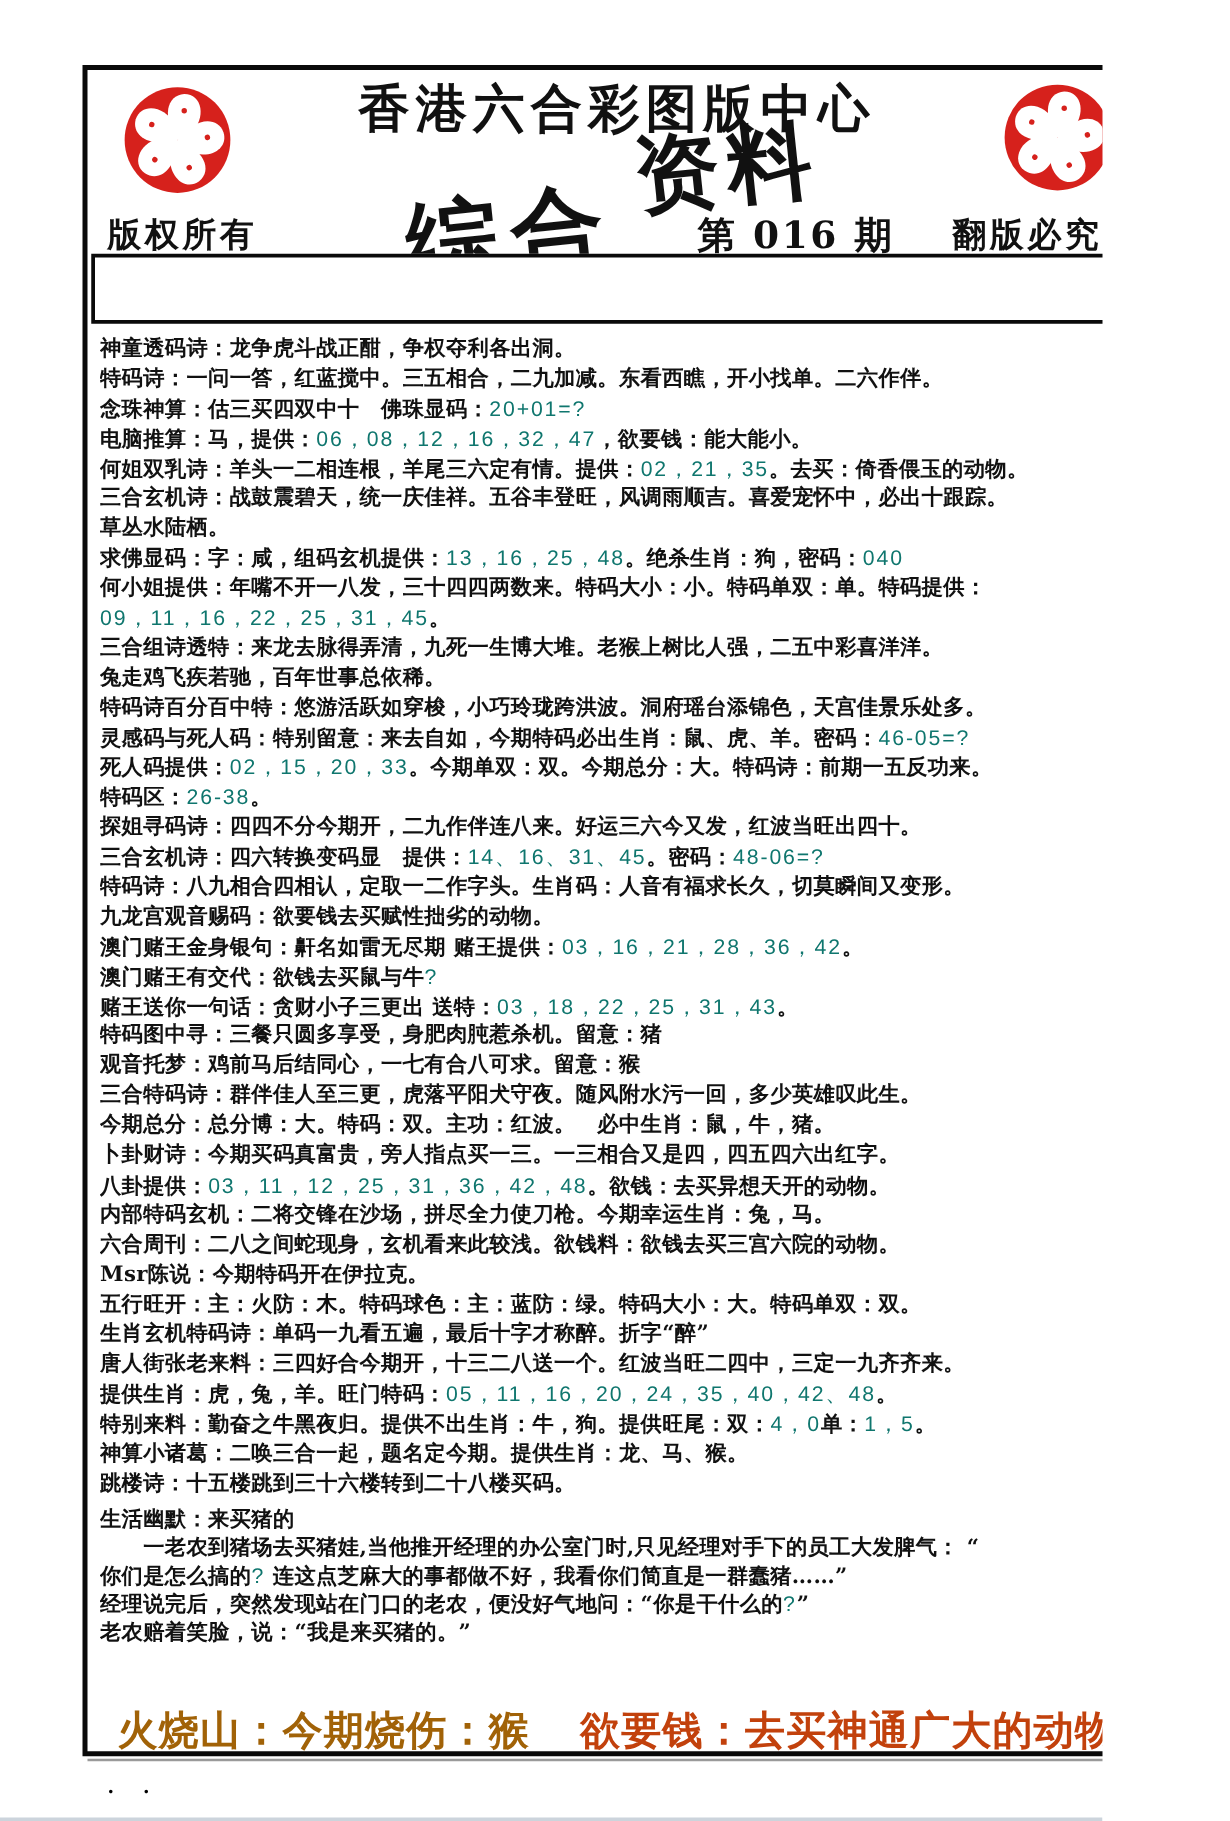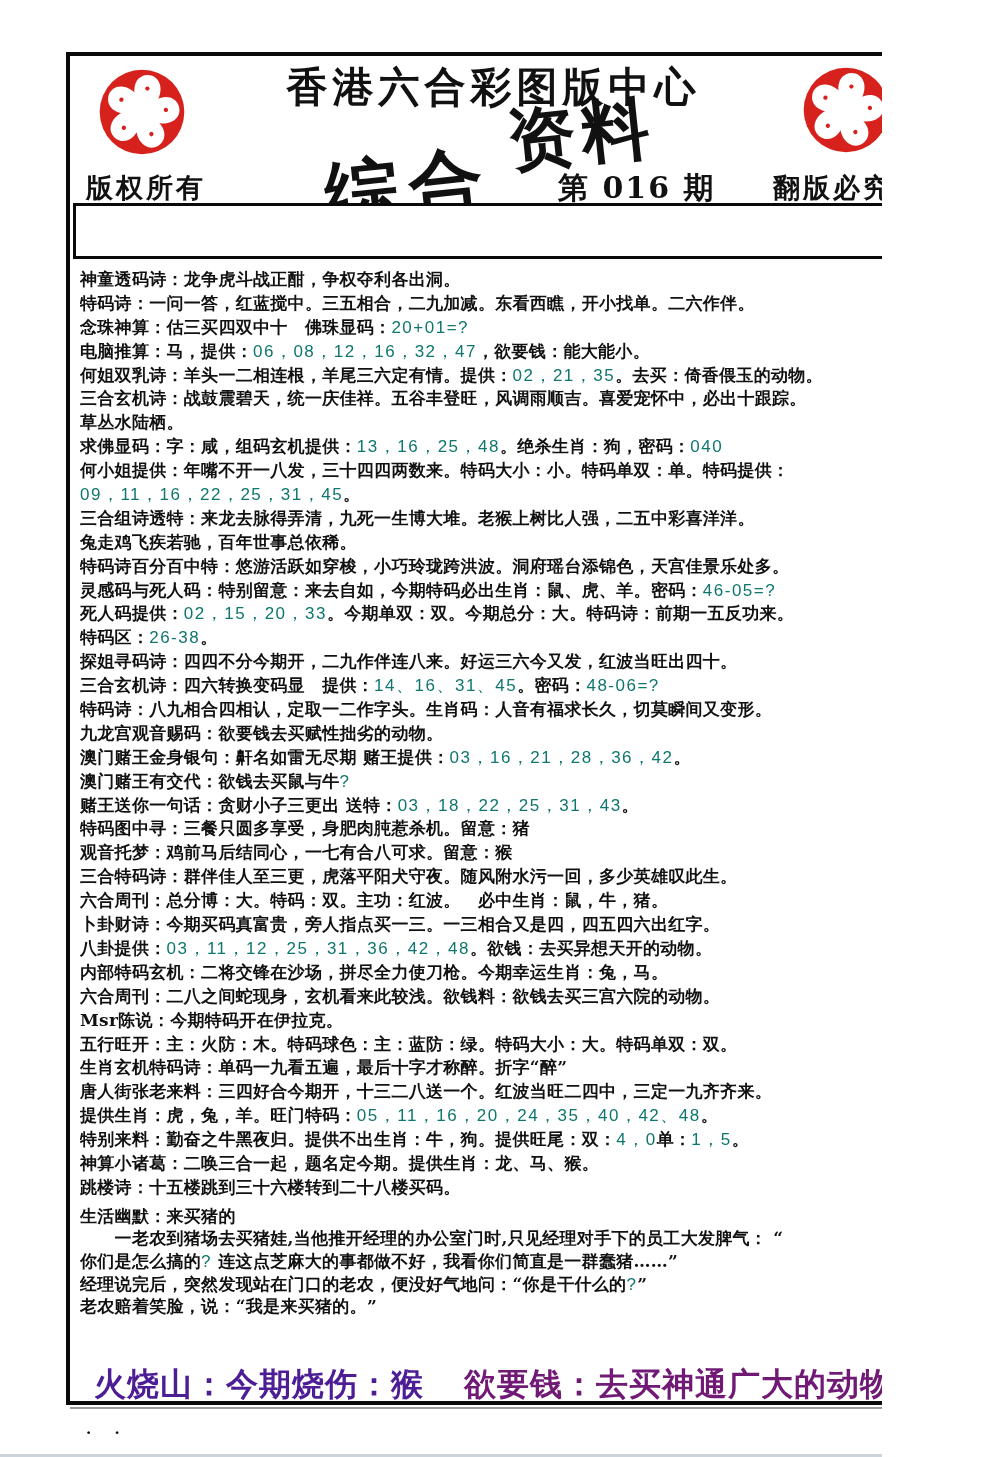--- a/index.html
+++ b/index.html
@@ -14,36 +14,36 @@
   .logo-right{right:26px;top:9px;}
   .org-title{position:absolute;left:0;right:0;top:4px;text-align:center;
              font-size:41px;font-weight:bold;letter-spacing:5px;white-space:nowrap;}
   .masthead{position:absolute;left:252px;top:46px;width:470px;transform:rotate(-6deg);
             white-space:nowrap;}
   .masthead .p1{display:inline-block;font-size:74px;font-weight:bold;transform:translateY(22px);letter-spacing:10px;}
   .masthead .p2{display:inline-block;font-size:68px;font-weight:bold;transform:translateY(-16px);letter-spacing:6px;margin-left:14px;}
   .issue{position:absolute;left:488px;top:112px;font-size:30px;font-weight:bold;letter-spacing:2px;}
   .notice{position:absolute;top:114px;font-size:27px;font-weight:bold;letter-spacing:3px;}
   .notice-left{left:16px;}
-  .notice-right{right:24px;}
+  .notice-right{right:35px;}
   .banner-box{position:absolute;left:3px;top:147px;width:838px;height:56px;
               border:3px solid #0a0a0a;box-sizing:border-box;background:#fff;}
   
   .body-text{position:absolute;left:10px;top:212px;width:832px;}
   .line{height:23.9px;line-height:23.9px;font-size:17px;font-weight:bold;
         white-space:nowrap;overflow:hidden;letter-spacing:0.3px;}
   .humor .line{height:22.6px;line-height:22.6px;}
   .humor{margin-top:5px;}
   .num{font-family:"Liberation Sans","DejaVu Sans",sans-serif;font-weight:400;
        color:#0f766e;letter-spacing:1.5px;font-size:17px;}
   
   .footer-tips{position:absolute;left:8px;right:8px;top:1307px;display:flex;
                justify-content:space-between;align-items:baseline;padding:0 16px;}
-  .tip-red{font-size:32px;font-weight:bold;color:#4c1d95;letter-spacing:1px;white-space:nowrap;}
-  .tip-green{font-size:32px;font-weight:bold;color:#701a75;letter-spacing:1px;white-space:nowrap;}
+  .tip-red{font-size:32px;font-weight:bold;color:#a16207;letter-spacing:1px;white-space:nowrap;}
+  .tip-green{font-size:32px;font-weight:bold;color:#c2410c;letter-spacing:1px;white-space:nowrap;}
   .bottom-dots{position:absolute;left:86px;top:1424px;font-size:15px;font-weight:bold;
                letter-spacing:9px;color:#000;}
   .bottom-strip{position:absolute;left:0;right:0;bottom:0;height:3px;background:#ccd4dc;}
 </style>
 </head>
 <body>
 
 <div class="page">
   <div class="frame">
 
@@ -123,21 +123,21 @@
           <div class="line">探姐寻码诗：四四不分今期开，二九作伴连八来。好运三六今又发，红波当旺出四十。</div>
           <div class="line">三合玄机诗：四六转换变码显　提供：<span class="num">14、16、31、45</span>。密码：<span class="num">48-06=?</span></div>
           <div class="line">特码诗：八九相合四相认，定取一二作字头。生肖码：人音有福求长久，切莫瞬间又变形。</div>
           <div class="line">九龙宫观音赐码：欲要钱去买赋性拙劣的动物。</div>
           <div class="line">澳门赌王金身银句：鼾名如雷无尽期  赌王提供：<span class="num">03，16，21，28，36，42</span>。</div>
           <div class="line">澳门赌王有交代：欲钱去买鼠与牛<span class="num">?</span></div>
           <div class="line">赌王送你一句话：贪财小子三更出 送特：<span class="num">03，18，22，25，31，43</span>。</div>
           <div class="line">特码图中寻：三餐只圆多享受，身肥肉肫惹杀机。留意：猪</div>
           <div class="line">观音托梦：鸡前马后结同心，一七有合八可求。留意：猴</div>
           <div class="line">三合特码诗：群伴佳人至三更，虎落平阳犬守夜。随风附水污一回，多少英雄叹此生。</div>
-          <div class="line">六合周刊：总分博：大。特码：双。主功：红波。　必中生肖：鼠，牛，猪。</div>
+          <div class="line">今期总分：总分博：大。特码：双。主功：红波。　必中生肖：鼠，牛，猪。</div>
           <div class="line">卜卦财诗：今期买码真富贵，旁人指点买一三。一三相合又是四，四五四六出红字。</div>
           <div class="line">八卦提供：<span class="num">03，11，12，25，31，36，42，48</span>。欲钱：去买异想天开的动物。</div>
           <div class="line">内部特码玄机：二将交锋在沙场，拼尽全力使刀枪。今期幸运生肖：兔，马。</div>
           <div class="line">六合周刊：二八之间蛇现身，玄机看来此较浅。欲钱料：欲钱去买三宫六院的动物。</div>
           <div class="line">Msr陈说：今期特码开在伊拉克。</div>
           <div class="line">五行旺开：主：火防：木。特码球色：主：蓝防：绿。特码大小：大。特码单双：双。</div>
           <div class="line">生肖玄机特码诗：单码一九看五遍，最后十字才称醉。折字“醉”</div>
           <div class="line">唐人街张老来料：三四好合今期开，十三二八送一个。红波当旺二四中，三定一九齐齐来。</div>
           <div class="line">提供生肖：虎，兔，羊。旺门特码：<span class="num">05，11，16，20，24，35，40，42、48</span>。</div>
           <div class="line">特别来料：勤奋之牛黑夜归。提供不出生肖：牛，狗。提供旺尾：双：<span class="num">4，0</span>单：<span class="num">1，5</span>。</div>

